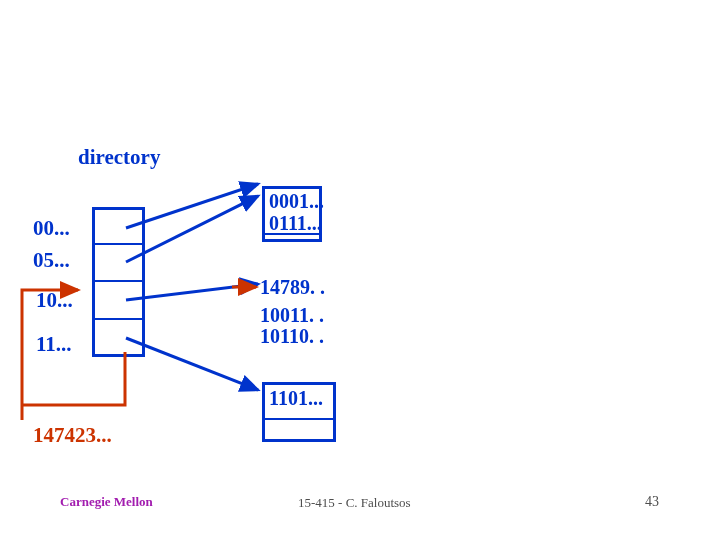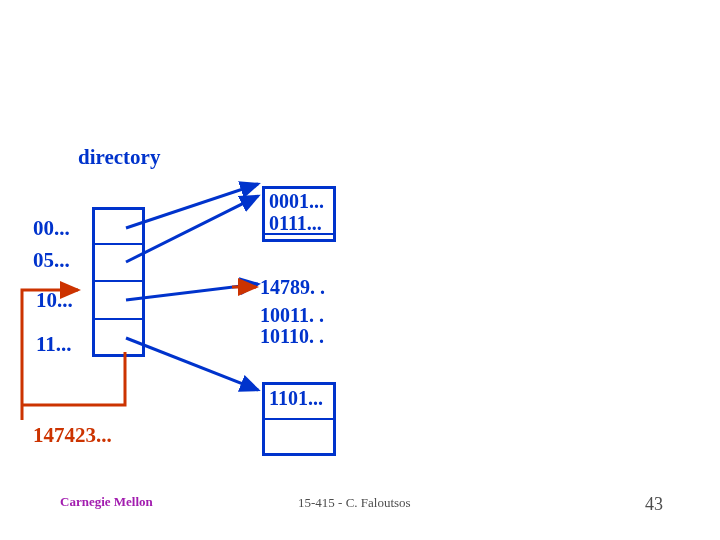--- a/index.html
+++ b/index.html
@@ -101,21 +101,21 @@
     font-family: "Liberation Serif", serif;
     font-size: 13px;
     white-space: nowrap;
   }
   .footer-right {
     position: absolute;
     left: 645px;
     top: 494px;
     color: #4d4d4d;
     font-family: "Liberation Serif", serif;
-    font-size: 18px;
+    font-size: 14px;
     white-space: nowrap;
   }
 </style>
 </head>
 <body>
 
 <div id="slide">
 
 
   <div class="lbl" style="left:78px; top:145px;">directory</div>
@@ -123,33 +123,33 @@
   <div class="lbl" style="left:33px; top:216px;">00...</div>
   <div class="lbl" style="left:33px; top:248px;">05...</div>
   <div class="lbl" style="left:36px; top:288px;">10...</div>
   <div class="lbl" style="left:36px; top:332px;">11...</div>
 
   <div class="dirbox" style="left:92px; top:207px; width:53px; height:150px;"></div>
   <div class="dirline" style="left:95px; top:243px; width:47px; height:2px;"></div>
   <div class="dirline" style="left:95px; top:280px; width:47px; height:2px;"></div>
   <div class="dirline" style="left:95px; top:318px; width:47px; height:2px;"></div>
 
-  <div class="bucket" style="left:262px; top:186px; width:74px; height:56px;">
+  <div class="bucket" style="left:262px; top:186px; width:60px; height:56px;">
     <div class="btext" style="top:1px;">0001...</div>
     <div class="btext" style="top:23px;">0111...</div>
     <div class="sep" style="top:44px;"></div>
   </div>
 
   <div class="bucket" style="left:256px; top:276px; width:62px; height:67px; border:none;">
     <div class="btext" style="top:0px;">14789. .</div>
     <div class="btext" style="top:28px;">10011. .</div>
     <div class="btext" style="top:49px;">10110. .</div>
   </div>
 
-  <div class="bucket" style="left:262px; top:382px; width:74px; height:74px;">
+  <div class="bucket" style="left:262px; top:382px; width:74px; height:60px;">
     <div class="btext" style="top:2px;">1101...</div>
     <div class="sep" style="top:33px;"></div>
   </div>
 
   <div class="lbl red" style="left:33px; top:423px;">147423...</div>
 
   <svg class="arrows" viewBox="0 0 720 540">
     <defs>
       <marker id="ahblue" markerWidth="7" markerHeight="7" refX="6" refY="3" orient="auto">
         <path d="M0,0 L7,3 L0,6 z" fill="#0033cc"></path>

